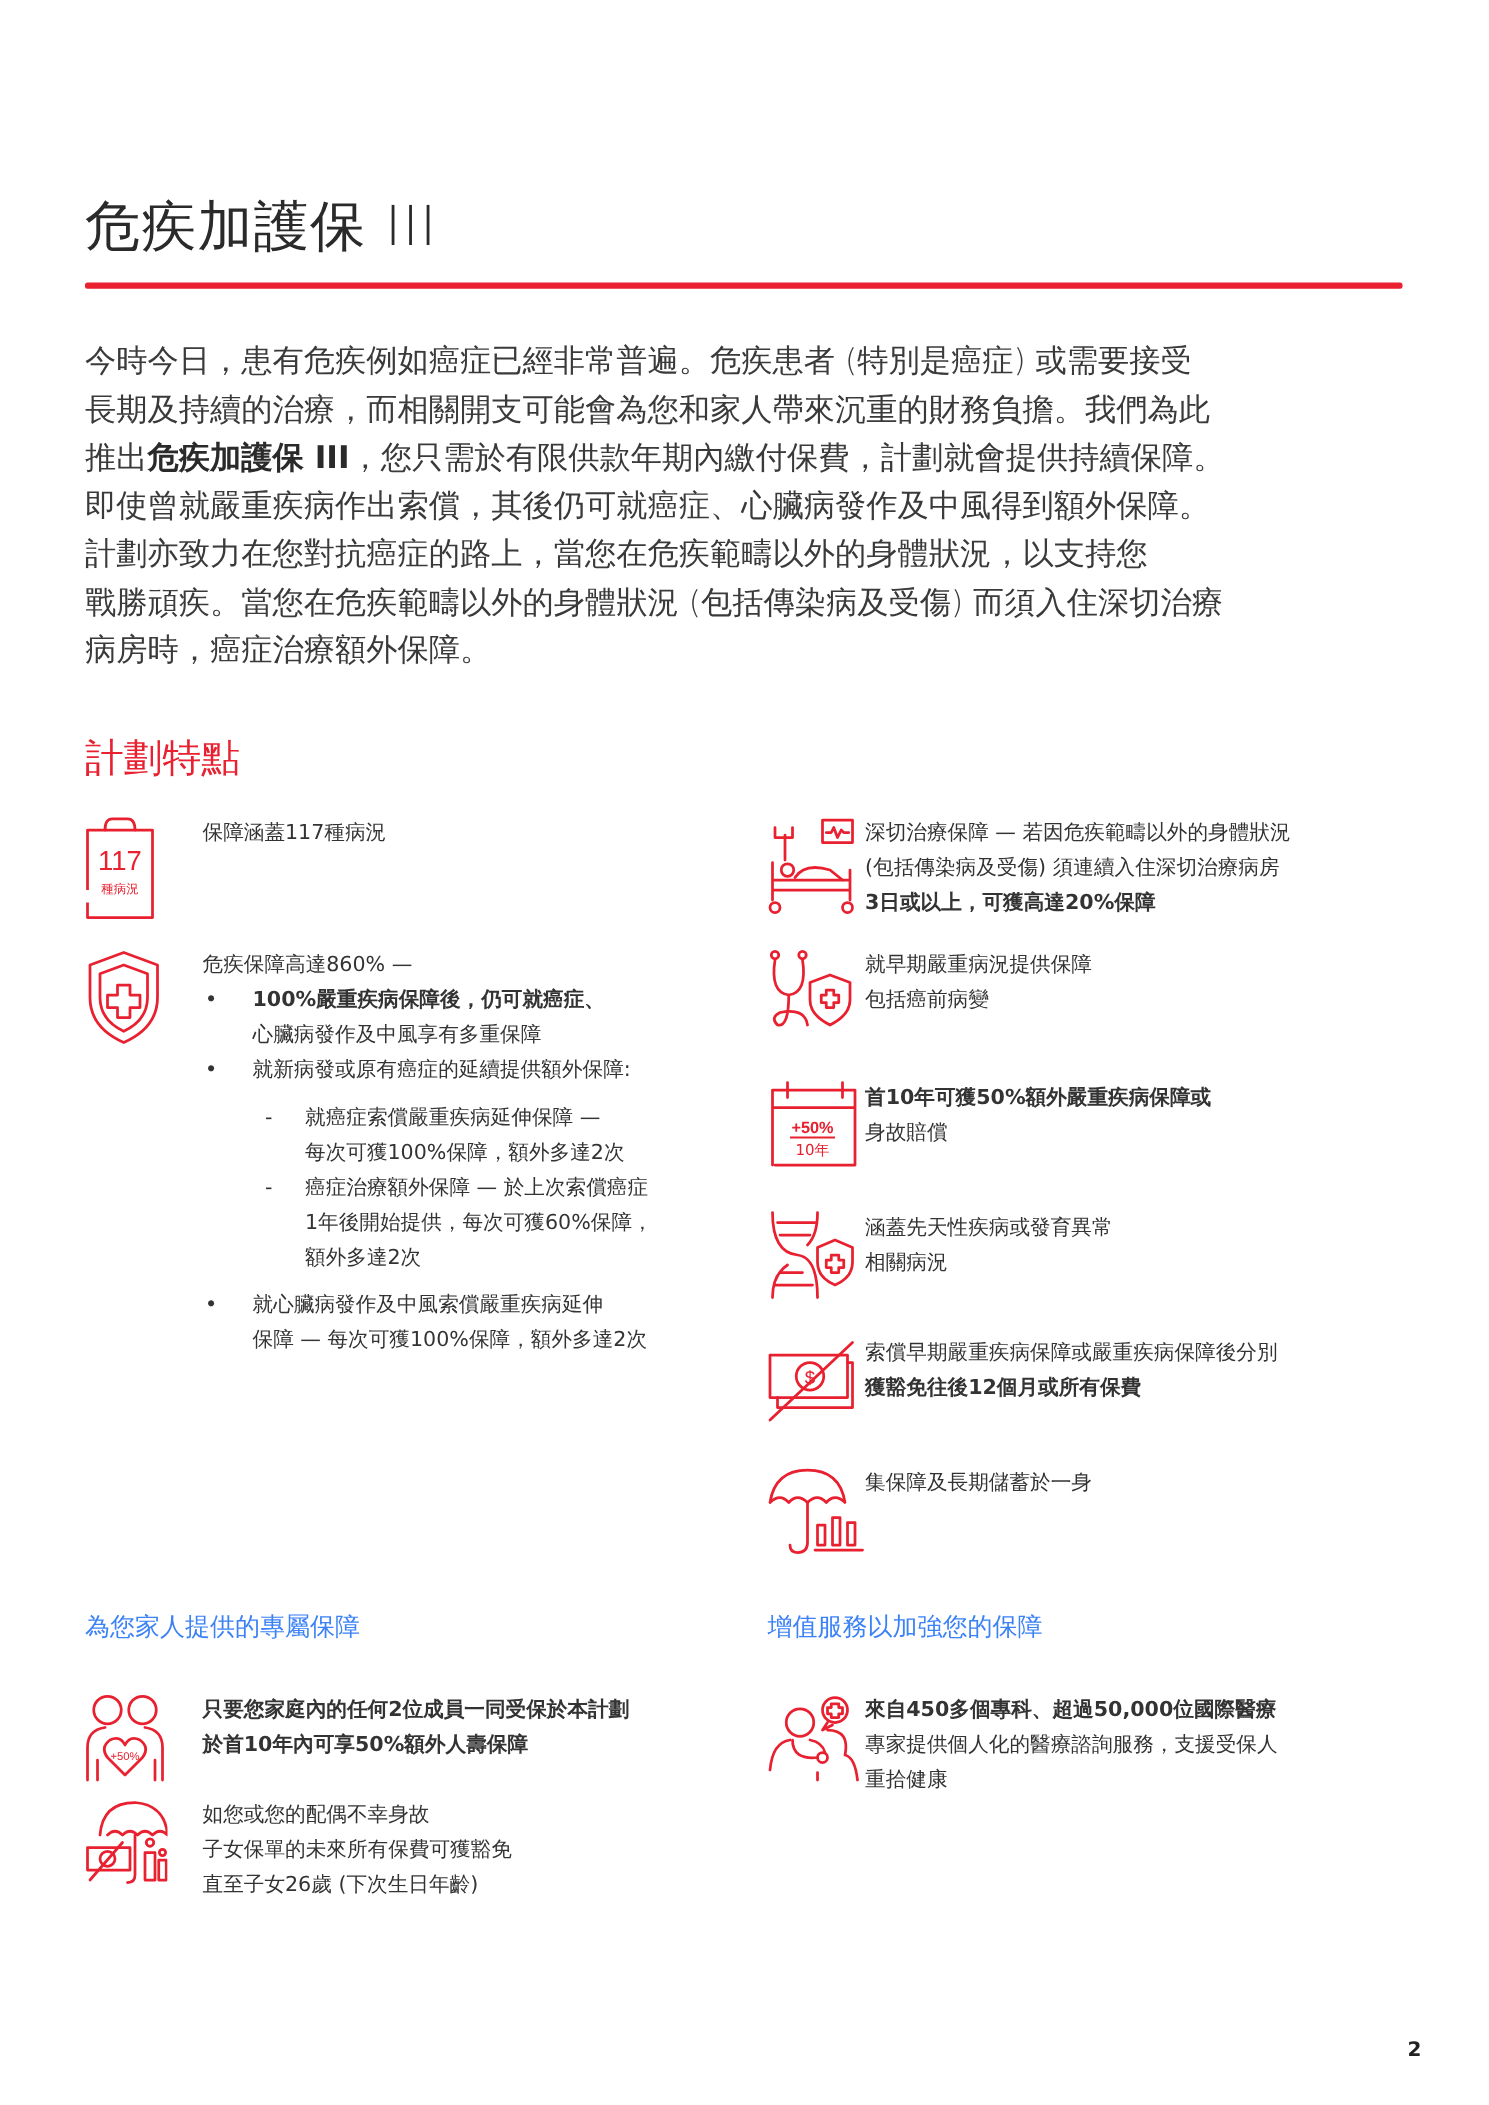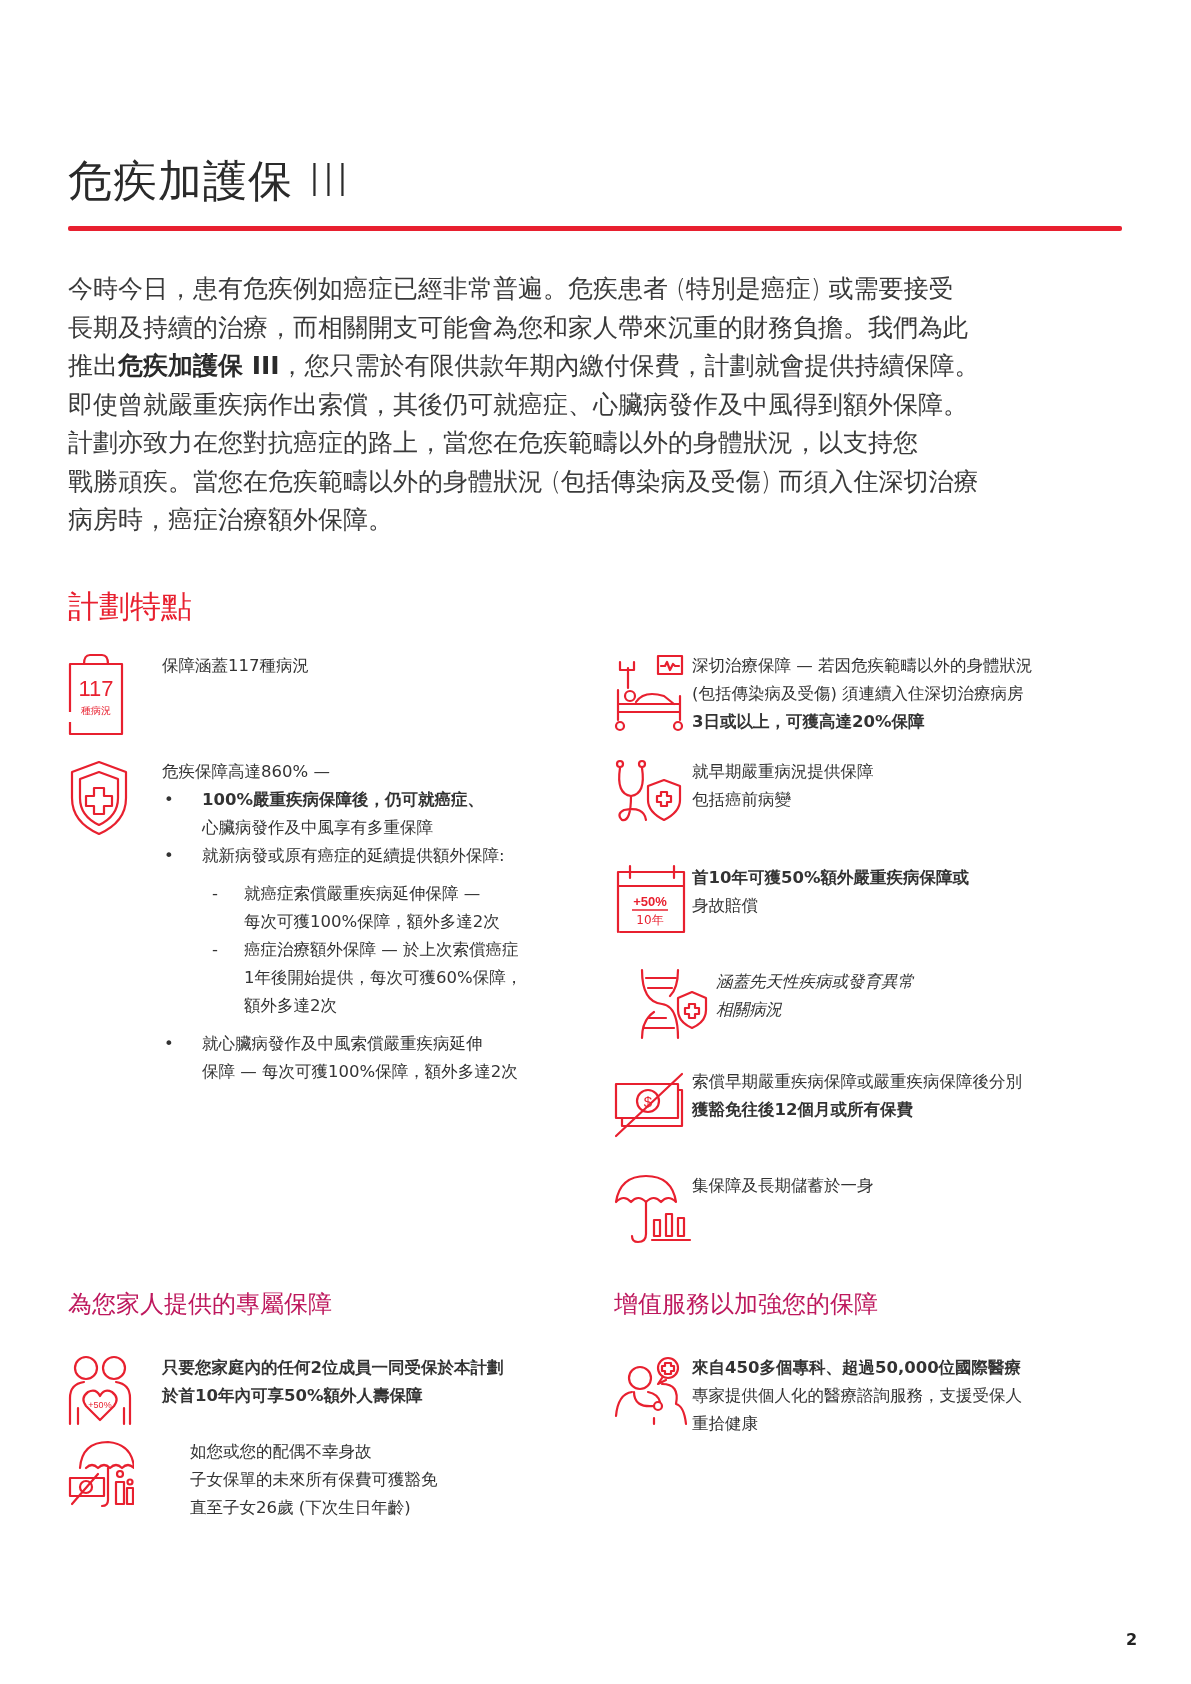--- a/index.html
+++ b/index.html
@@ -4,21 +4,21 @@
 <style>
   html, body { margin:0; padding:0; background:#ffffff; }
   body { width:1191px; height:1684px; position:relative; overflow:hidden;
          font-family:"DejaVu Sans", "Liberation Sans", sans-serif; color:#333333; }
   .title { position:absolute; left:68px; top:152px; font-size:44px; font-weight:300; color:#2a2a2a; letter-spacing:1px; }
   .title-rule { position:absolute; left:68px; top:226px; width:1054px; height:5px; background:#e8202f; border-radius:2px; }
   .intro { position:absolute; left:68px; top:270px; width:1080px; font-size:25px; line-height:38.5px; color:#3a3a3a; font-weight:300; }
   .intro p { margin:0; white-space:nowrap; }
   .intro b { font-weight:700; color:#2a2a2a; }
   .section-h { position:absolute; font-size:31px; color:#e8202f; font-weight:400; }
-  .sub-h { position:absolute; font-size:24px; color:#be185d; font-weight:400; }
+  .sub-h { position:absolute; font-size:20px; color:#3b82f6; font-weight:400; }
   .feat { position:absolute; display:flex; }
   .feat .ic { width:78px; flex:none; }
   .feat .tx { font-size:16.5px; line-height:28px; color:#333; }
   .feat .tx p { margin:0; white-space:nowrap; }
   ul.bl { list-style:none; margin:0; padding:0; }
   ul.bl li { position:relative; padding-left:40px; }
   ul.bl li::before { content:"•"; position:absolute; left:2px; top:0; }
   ul.dl { list-style:none; margin:10px; padding:0; }
   ul.dl li { padding-left:32px; position:relative; }
   ul.dl li::before { content:"-"; position:absolute; left:0; top:0; }
@@ -141,21 +141,21 @@
       <line x1="18" y1="46" x2="54" y2="46" stroke="#e8202f" stroke-width="1.5"></line>
       <text x="36" y="60" text-anchor="middle" font-size="12" fill="#e8202f" font-family="DejaVu Sans, sans-serif">10年</text>
     </svg>
   </div>
   <div class="tx">
     <p style="font-weight:700">首10年可獲50%額外嚴重疾病保障或</p>
     <p>身故賠償</p>
   </div>
 </div>
 
-<div class="feat" style="left:638px;top:968px;font-style:italic;">
+<div class="feat" style="left:614px;top:968px;">
   <div class="ic">
     <svg width="72" height="72" viewBox="0 0 72 72">
       <path class="s" d="M4 2 Q4 34 24 36 Q40 38 40 70"></path>
       <path class="s" d="M40 2 Q40 20 32 28 M16 44 Q4 52 4 70"></path>
       <path class="s" d="M8 10 h30 M10 20 h24 M10 50 h18 M6 60 h30"></path>
       <path class="s" d="M54 24 L68 30 L68 42 Q68 54 54 60 Q40 54 40 42 L40 30 Z"></path>
       <path class="s" d="M51 36 h6 v4 h4 v6 h-4 v4 h-6 v-4 h-4 v-6 h4 z"></path>
     </svg>
   </div>
   <div class="tx">
@@ -207,21 +207,21 @@
       <path class="s" d="M32 66 L18 52 Q12 44 20 38 Q28 34 32 42 Q36 34 44 38 Q52 44 46 52 Z"></path>
       <text x="32" y="54" text-anchor="middle" font-size="9" fill="#e8202f" font-family="Liberation Sans, sans-serif">+50%</text>
     </svg>
   </div>
   <div class="tx" style="margin-left:16px;">
     <p style="font-weight:700">只要您家庭內的任何2位成員一同受保於本計劃</p>
     <p style="font-weight:700">於首10年內可享50%額外人壽保障</p>
   </div>
 </div>
 
-<div class="feat" style="left:68px;top:1438px;gap:28px;">
+<div class="feat" style="left:68px;top:1438px;">
   <div class="ic">
     <svg width="66" height="70" viewBox="0 0 66 70">
       <path class="s" d="M12 30 Q14 4 40 4 Q64 6 66 30 Q60 24 54 30 Q48 24 42 30 Q36 24 30 30 Q24 24 18 30"></path>
       <path class="s" d="M40 30 v32 Q40 68 34 68"></path>
       <rect class="s" x="2" y="40" width="34" height="18"></rect>
       <circle class="s" cx="18" cy="49" r="6"></circle>
       <line class="s" x1="4" y1="66" x2="30" y2="36"></line>
       <circle class="s" cx="52" cy="36" r="3"></circle>
         <path class="s" d="M48 44 h8 v22 h-8 z"></path>
       <circle class="s" cx="62" cy="44" r="2.5"></circle>

